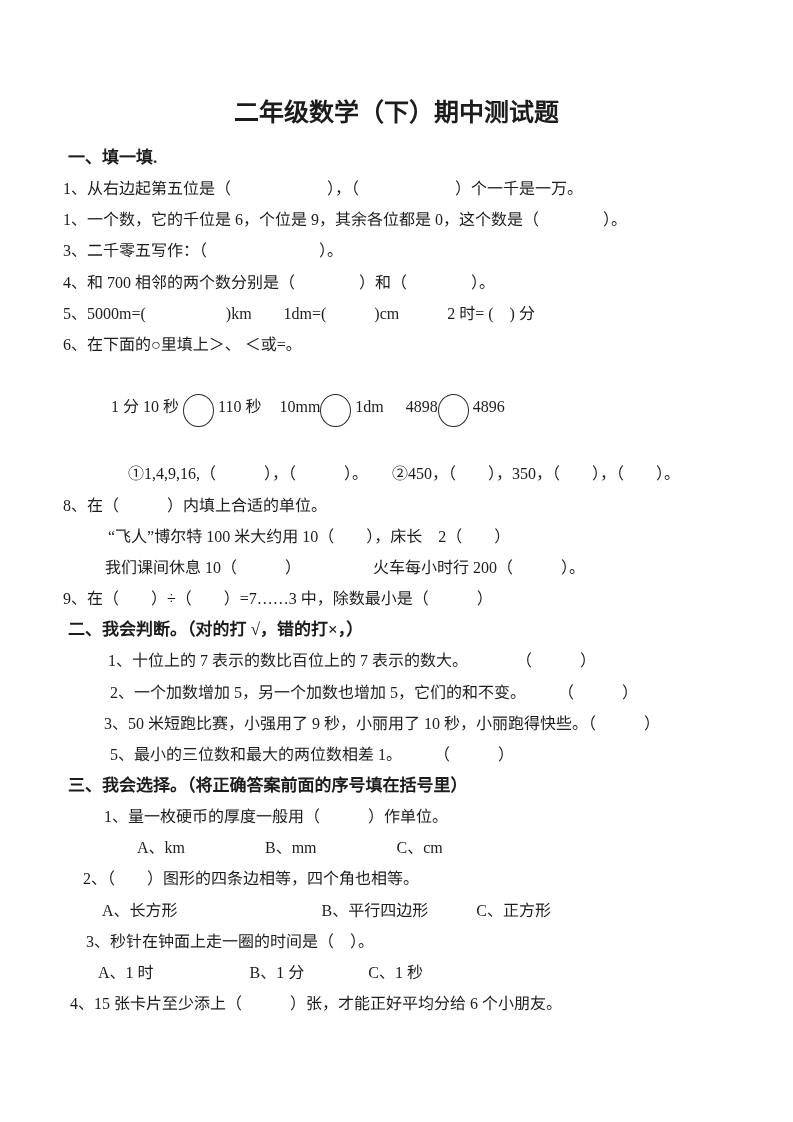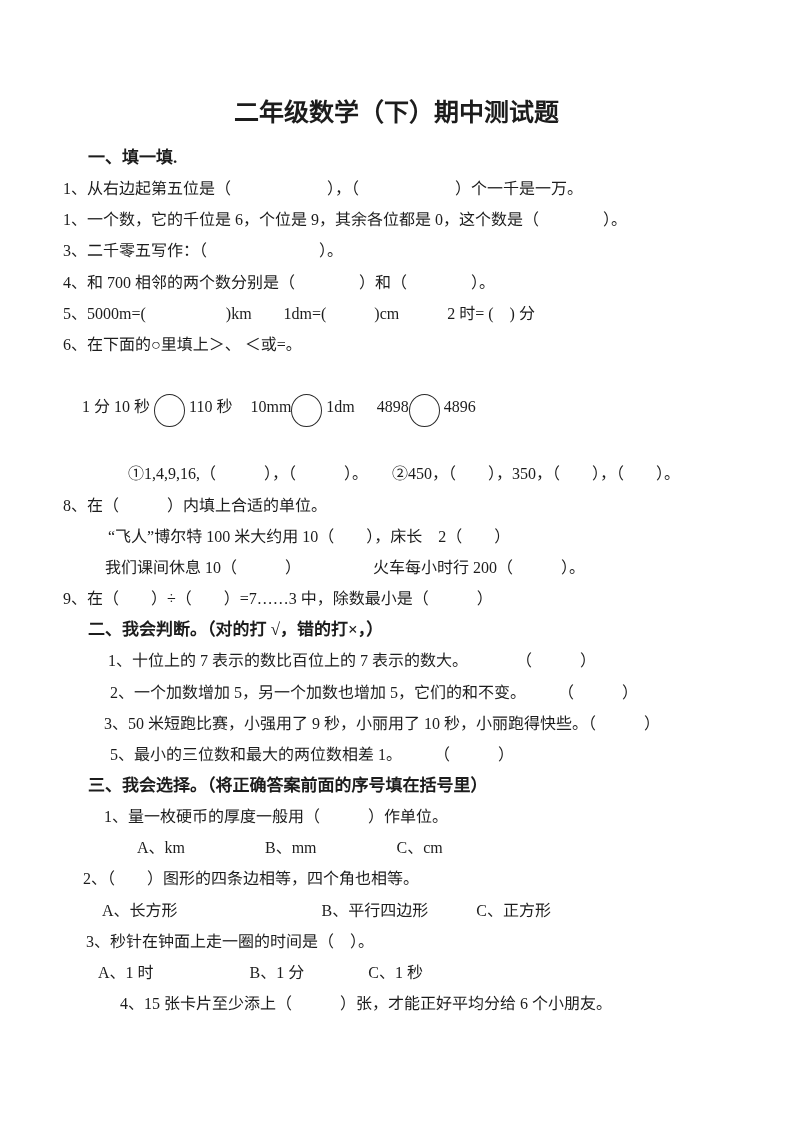--- a/index.html
+++ b/index.html
@@ -16,34 +16,34 @@
     line-height: 38px;
   }
   .content { margin-top: 10px; }
   .row {
     font-size: 16px;
     line-height: 31.15px;
     white-space: pre;
   }
   .heading { font-weight: bold; font-size: 17px; }
   
-  .ind-88  { padding-left: 88px; }
+  .ind-88  { padding-left: 68px; }
   .ind-83  { padding-left: 83px; }
-  .ind-85  { padding-left: 120px; }
+  .ind-85  { padding-left: 70px; }
   .ind-86  { padding-left: 86px; }
   .ind-98  { padding-left: 98px; }
   .ind-102 { padding-left: 102px; }
   .ind-104 { padding-left: 104px; }
   .ind-105 { padding-left: 105px; font-family: Liberation Serif, serif; }
   .ind-108 { padding-left: 108px; }
   .ind-110 { padding-left: 110px; }
   .ind-113 { padding-left: 63px; }
   .ind-128 { padding-left: 128px; }
   .ind-137 { padding-left: 137px; }
-  .ind-143 { padding-left: 58px; }
+  .ind-143 { padding-left: 87px; }
   
   .circle {
     display: inline-block;
     width: 31px; height: 33px;
     border: 1.8px solid #2b2b2b;
     border-radius: 50%;
     vertical-align: -15px;
     box-sizing: border-box;
     background: #ffffff;
   }

